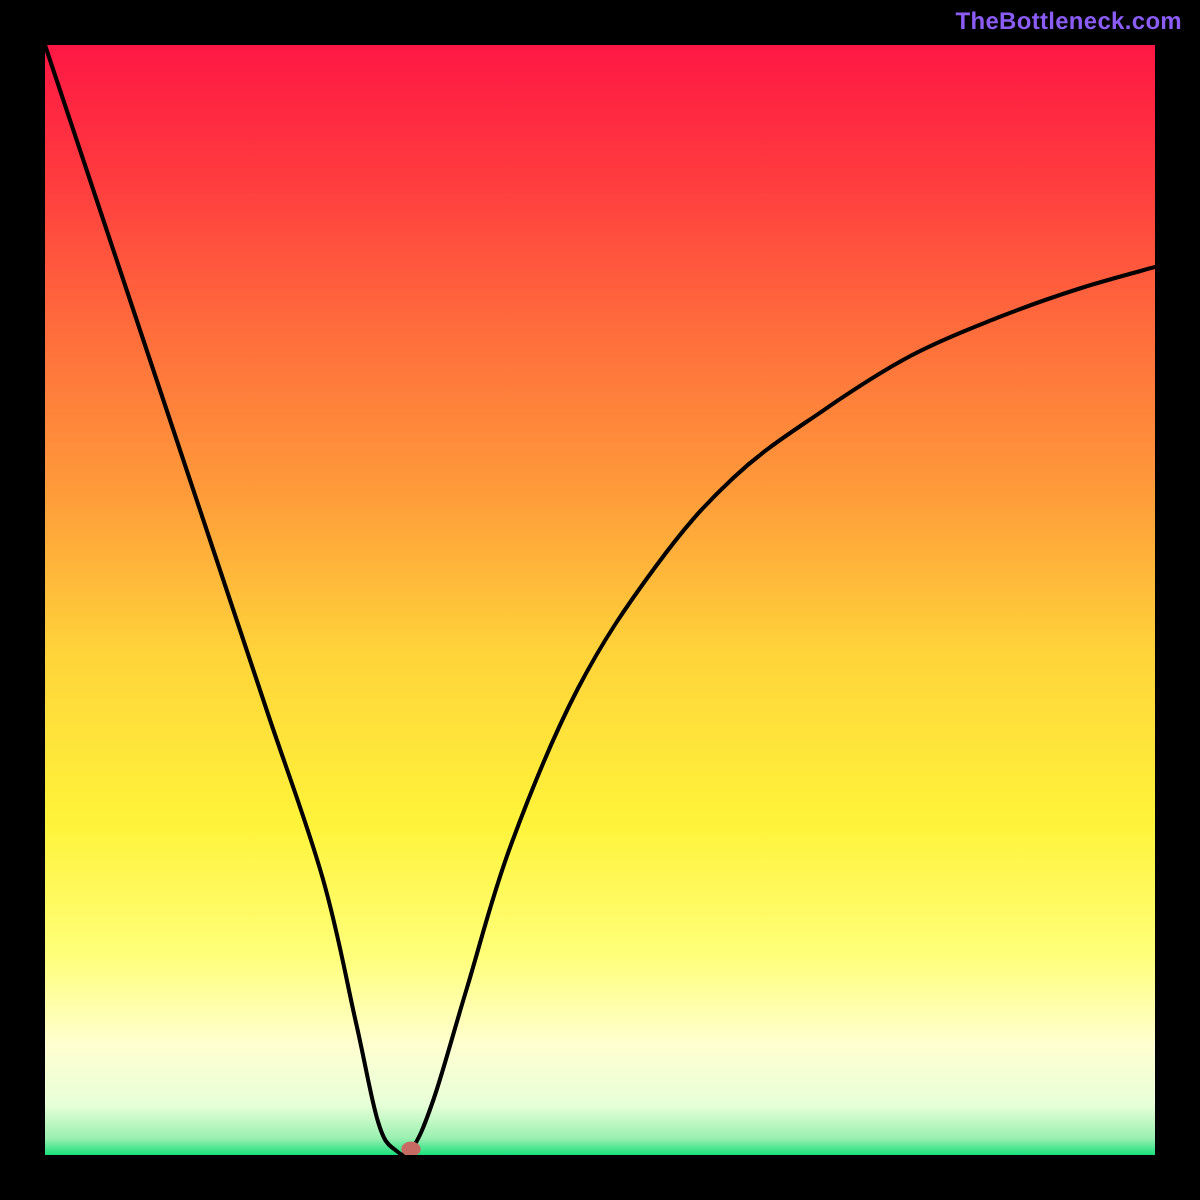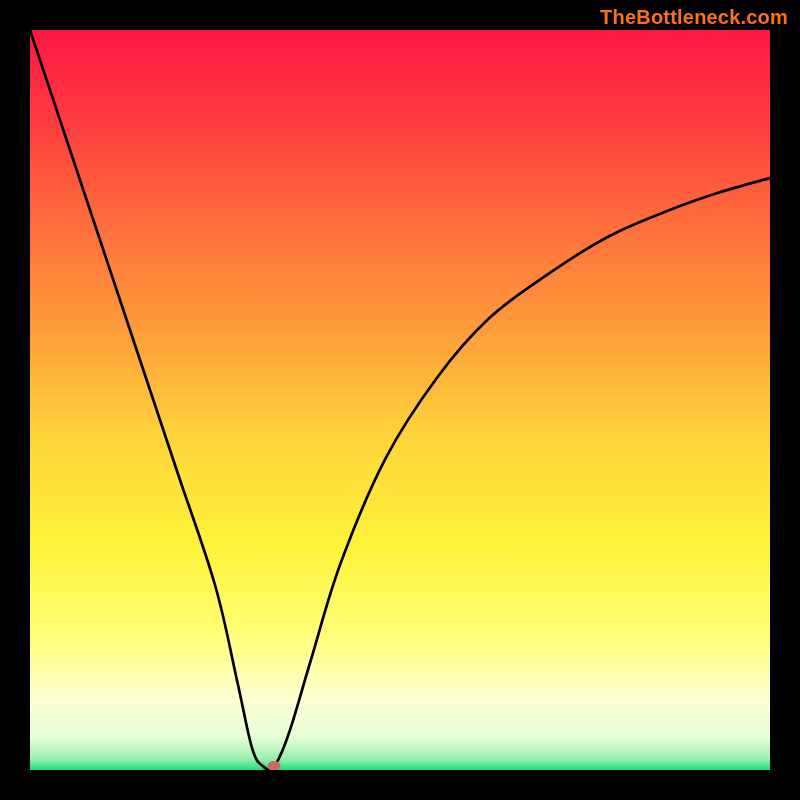--- a/index.html
+++ b/index.html
@@ -38,23 +38,23 @@
     left: 0;
     top: 0;
     width: 100%;
     height: 100%;
   }
   .watermark {
     position: absolute;
     top: 6px;
     right: 12px;
     font-family: Arial, Helvetica, sans-serif;
-    font-size: 20px;
+    font-size: 16px;
     font-weight: 600;
-    color: #f97316;
+    color: #8b5cf6;
     letter-spacing: 0.2px;
     margin-left: 34px;
   }
   .marker {
     position: absolute;
     width: 13px;
     height: 10px;
     border-radius: 50%;
     background: #c86a64;
     transform: translate(-50%, -50%);

